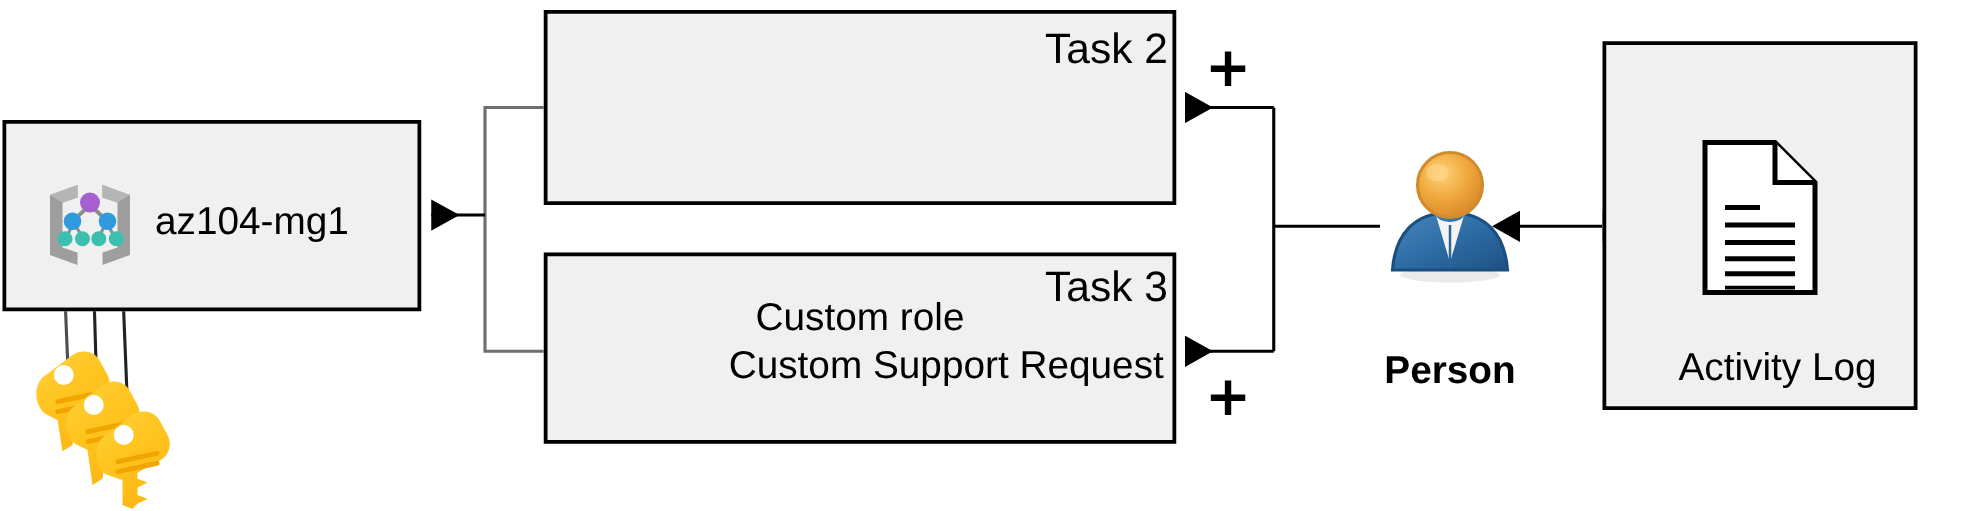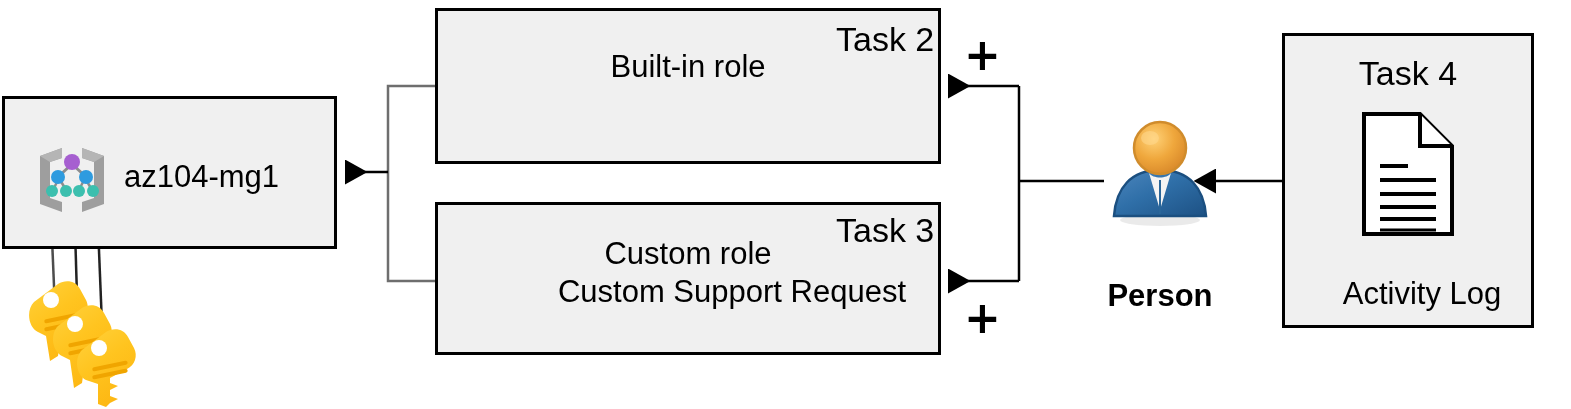--- a/index.html
+++ b/index.html
@@ -147,27 +147,26 @@
       <circle cx="38" cy="53" r="6" fill="#3cbfae"></circle>
       <circle cx="51" cy="53" r="6" fill="#3cbfae"></circle>
       <circle cx="65" cy="53" r="6" fill="#3cbfae"></circle>
     </svg>
   </div>
   <div class="box-line" style="left:124px; top:160px;">az104-mg1</div>
 
   <div class="task-box" style="left:435px; top:8px; width:506px; height:156px;">
   </div>
   <div class="task-label" style="left:836px; top:22px;">Task 2</div>
-  <div class="box-line" style="left:435px; top:50px; width:506px;">Built-in role</div>
 
   <div class="task-box" style="left:435px; top:202px; width:506px; height:153px;">
   </div>
   <div class="task-label" style="left:836px; top:213px;">Task 3</div>
   <div class="box-line" style="left:435px; top:237px; width:506px;">Custom role</div>
-  <div class="box-line" style="left:435px; top:275px; width:594px;">Custom Support Request</div>
+  <div class="box-line" style="left:460px; top:275px; width:594px;">Custom Support Request</div>
 
   <div class="plus" style="left:964px; top:33px;">+</div>
   <div class="plus" style="left:964px; top:296px;">+</div>
 
   <div class="icon-abs" style="left:1104px; top:118px; width:112px; height:110px;">
     <svg width="112" height="110" viewBox="0 0 112 110">
       <ellipse cx="56" cy="102" rx="40" ry="6" fill="#d8d8d8" opacity="0.55"></ellipse>
 
       <path d="M56,52 C27,52 12,70 10,98 L102,98 C100,70 85,52 56,52 Z" fill="url(#bodyGrad)" stroke="#1b4f80" stroke-width="2.5"></path>
 
@@ -175,21 +174,20 @@
       <path d="M56,62 L56,96" stroke="#2a6699" stroke-width="2"></path>
 
       <circle cx="56" cy="30" r="26" fill="url(#headGrad)" stroke="#d08c2c" stroke-width="2.5"></circle>
       <ellipse cx="46" cy="20" rx="9" ry="7" fill="#ffd98f" opacity="0.55"></ellipse>
     </svg>
   </div>
   <div class="caption" style="left:1060px; top:278px; width:200px;font-weight:bold;">Person</div>
 
   <div class="task-box" style="left:1282px; top:33px; width:252px; height:295px;">
   </div>
-  <div class="task-label" style="left:1282px; top:56px; width:252px; text-align:center;">Task 4</div>
   <div class="icon-abs" style="left:1360px; top:110px; width:96px; height:128px;">
     <svg width="96" height="128" viewBox="0 0 96 128">
       <path d="M4,4 L60,4 L92,36 L92,124 L4,124 Z" fill="#ffffff" stroke="#000000" stroke-width="4" stroke-linejoin="miter"></path>
       <path d="M60,4 L60,36 L92,36" fill="#ffffff" stroke="#000000" stroke-width="4"></path>
       <line x1="20" y1="56" x2="48" y2="56" stroke="#000000" stroke-width="4"></line>
       <line x1="20" y1="70" x2="76" y2="70" stroke="#000000" stroke-width="4"></line>
       <line x1="20" y1="84" x2="76" y2="84" stroke="#000000" stroke-width="4"></line>
       <line x1="20" y1="97" x2="76" y2="97" stroke="#000000" stroke-width="4"></line>
       <line x1="20" y1="109" x2="76" y2="109" stroke="#000000" stroke-width="4"></line>
       <line x1="20" y1="120" x2="76" y2="120" stroke="#000000" stroke-width="3"></line>

